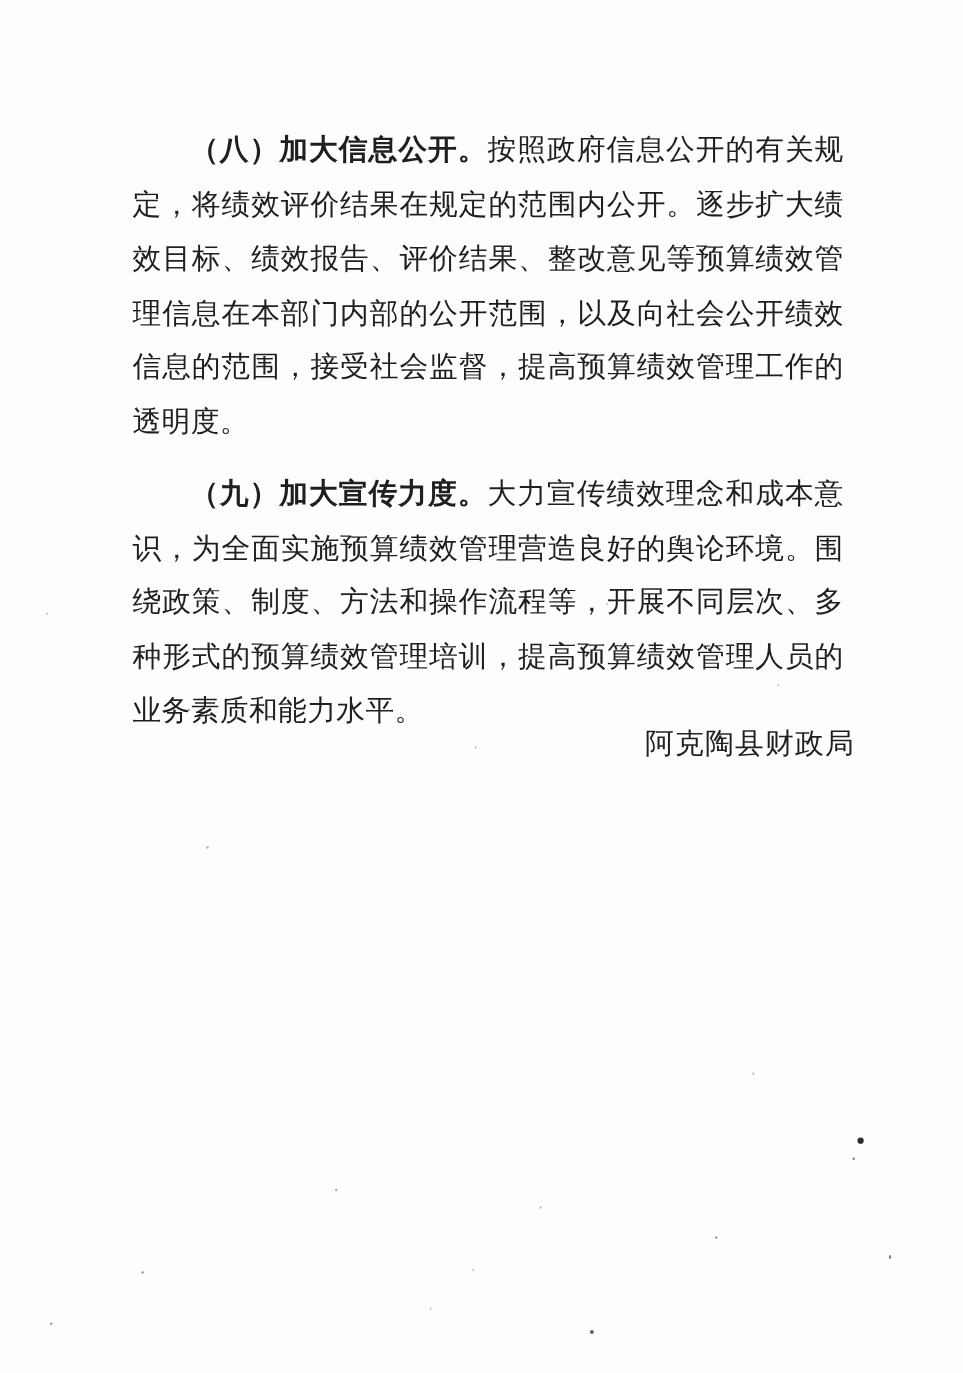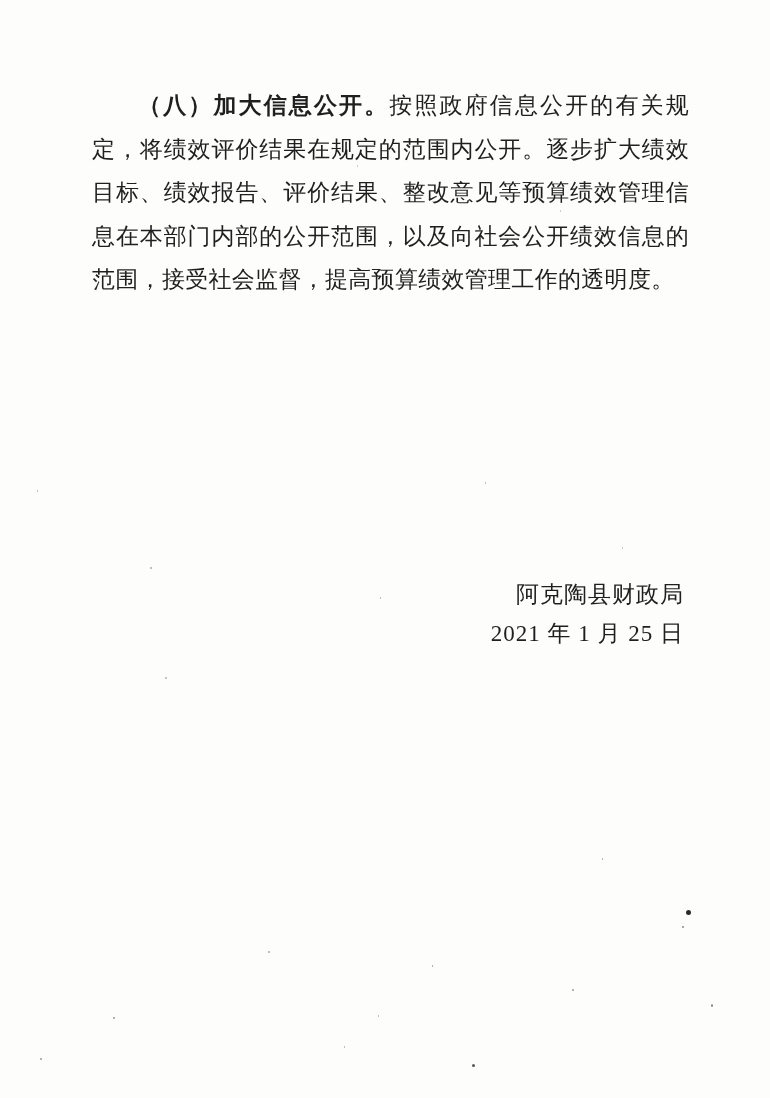--- a/index.html
+++ b/index.html
@@ -20,21 +20,21 @@
     position: absolute;
     left: 92px;
     top: 84px;
     width: 597px;
     font-size: 23px;
     line-height: 43.5px;
     text-align: justify;
     letter-spacing: 0.3px;
   }
   .content p {
-    margin: 0;
+    margin: 14px;
     text-indent: 2em;
   }
   .lead {
     font-weight: bold;
   }
   .signature {
     position: absolute;
     top: 575px;
     right: 86px;
     text-align: right;
@@ -48,25 +48,25 @@
     border-radius: 50%;
   }
 </style>
 </head>
 <body>
 
 <div class="page">
 
   <div class="content">
     <p><span class="lead">（八）加大信息公开。</span><span>按照政府信息公开的有关规定，将绩效评价结果在规定的范围内公开。逐步扩大绩效目标、绩效报告、评价结果、整改意见等预算绩效管理信息在本部门内部的公开范围，以及向社会公开绩效信息的范围，接受社会监督，提高预算绩效管理工作的透明度。</span></p>
+    <p><span class="lead">（九）加大宣传力度。</span><span>大力宣传绩效理念和成本意识，为全面实施预算绩效管理营造良好的舆论环境。围绕政策、制度、方法和操作流程等，开展不同层次、多种形式的预算绩效管理培训，提高预算绩效管理人员的业务素质和能力水平。</span></p>
   </div>
 
   <div class="signature">
     <div>阿克陶县财政局</div>
-    <div>2021 年 1 月 25 日</div>
   </div>
 
   <div class="speck" style="left:686px;top:910px;width:5px;height:5px;background:#2a2a2a;"></div>
   <div class="speck" style="left:682px;top:926px;width:2px;height:2px;background:#8a8a8a;"></div>
   <div class="speck" style="left:602px;top:858px;width:1px;height:2px;background:#9a9a9a;"></div>
   <div class="speck" style="left:268px;top:951px;width:2px;height:2px;background:#aaaaaa;"></div>
   <div class="speck" style="left:432px;top:965px;width:1px;height:2px;background:#999999;"></div>
   <div class="speck" style="left:572px;top:989px;width:2px;height:2px;background:#9a9a9a;"></div>
   <div class="speck" style="left:711px;top:1004px;width:2px;height:3px;background:#8a8a8a;"></div>
   <div class="speck" style="left:113px;top:1017px;width:2px;height:2px;background:#999999;"></div>

